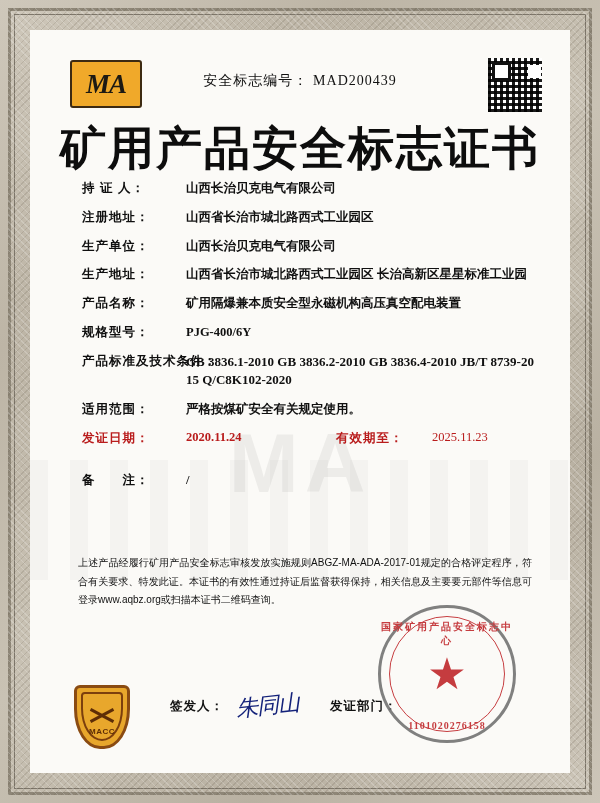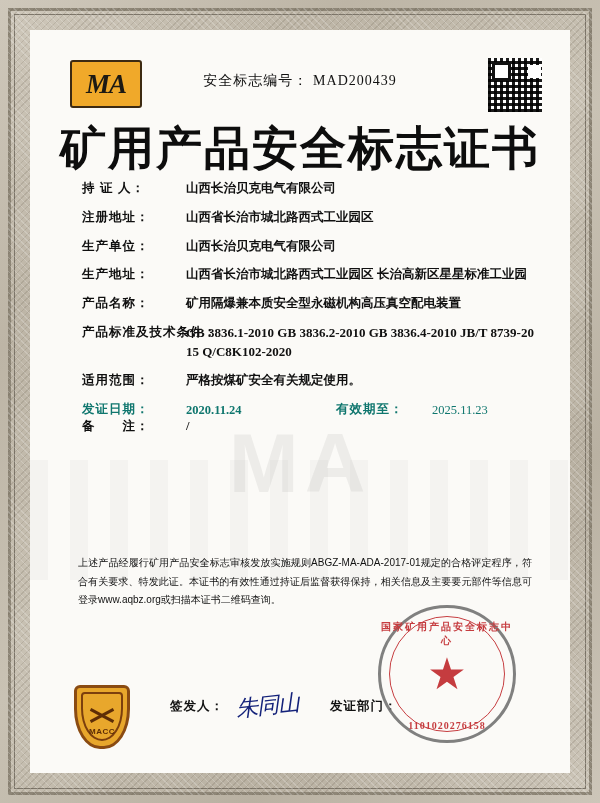--- a/index.html
+++ b/index.html
@@ -158,24 +158,24 @@
     flex: 1 1 auto;
     font-weight: bold;
     line-height: 1.42;
     word-break: break-all;
   }
   .row .v.num { font-family: "Liberation Serif", serif; }
   .row.small .v { font-size: 13px; line-height: 1.45; }
 
   .row2 {
     display: flex;
-    align-items: flex-end;
+    align-items: flex-start;
     font-size: 12.5px;
-    margin-bottom: 0;
-    color: #0f766e;
+    margin-bottom: 25px;
+    color: #b91c1c;
   }
   .row2 .k { width: 104px; flex: 0 0 104px; font-weight: bold; letter-spacing: 1px; }
   .row2 .v { font-weight: bold; font-family: "Liberation Serif", serif; width: 150px; }
   .row2 .k2 { width: 96px; flex: 0 0 96px; font-weight: bold; letter-spacing: 1px; text-align: left; }
   .row2 .v2 { font-weight: normal; font-family: "Liberation Serif", serif; }
 
   
   .note {
     position: absolute;
     left: 48px; right: 38px; top: 524px;
@@ -332,20 +332,24 @@
       <div class="row">
         <div class="k">生产地址：</div>
         <div class="v">山西省长治市城北路西式工业园区 长治高新区星星标准工业园</div>
       </div>
 
       <div class="row">
         <div class="k">产品名称：</div>
         <div class="v">矿用隔爆兼本质安全型永磁机构高压真空配电装置</div>
       </div>
 
+      <div class="row">
+        <div class="k">规格型号：</div>
+        <div class="v num">PJG-400/6Y</div>
+      </div>
 
       <div class="row small">
         <div class="k">产品标准及技术条件：</div>
         <div class="v num">GB 3836.1-2010 GB 3836.2-2010 GB 3836.4-2010 JB/T 8739-2015 Q/C8K102-2020</div>
       </div>
 
       <div class="row">
         <div class="k">适用范围：</div>
         <div class="v">严格按煤矿安全有关规定使用。</div>
       </div>

